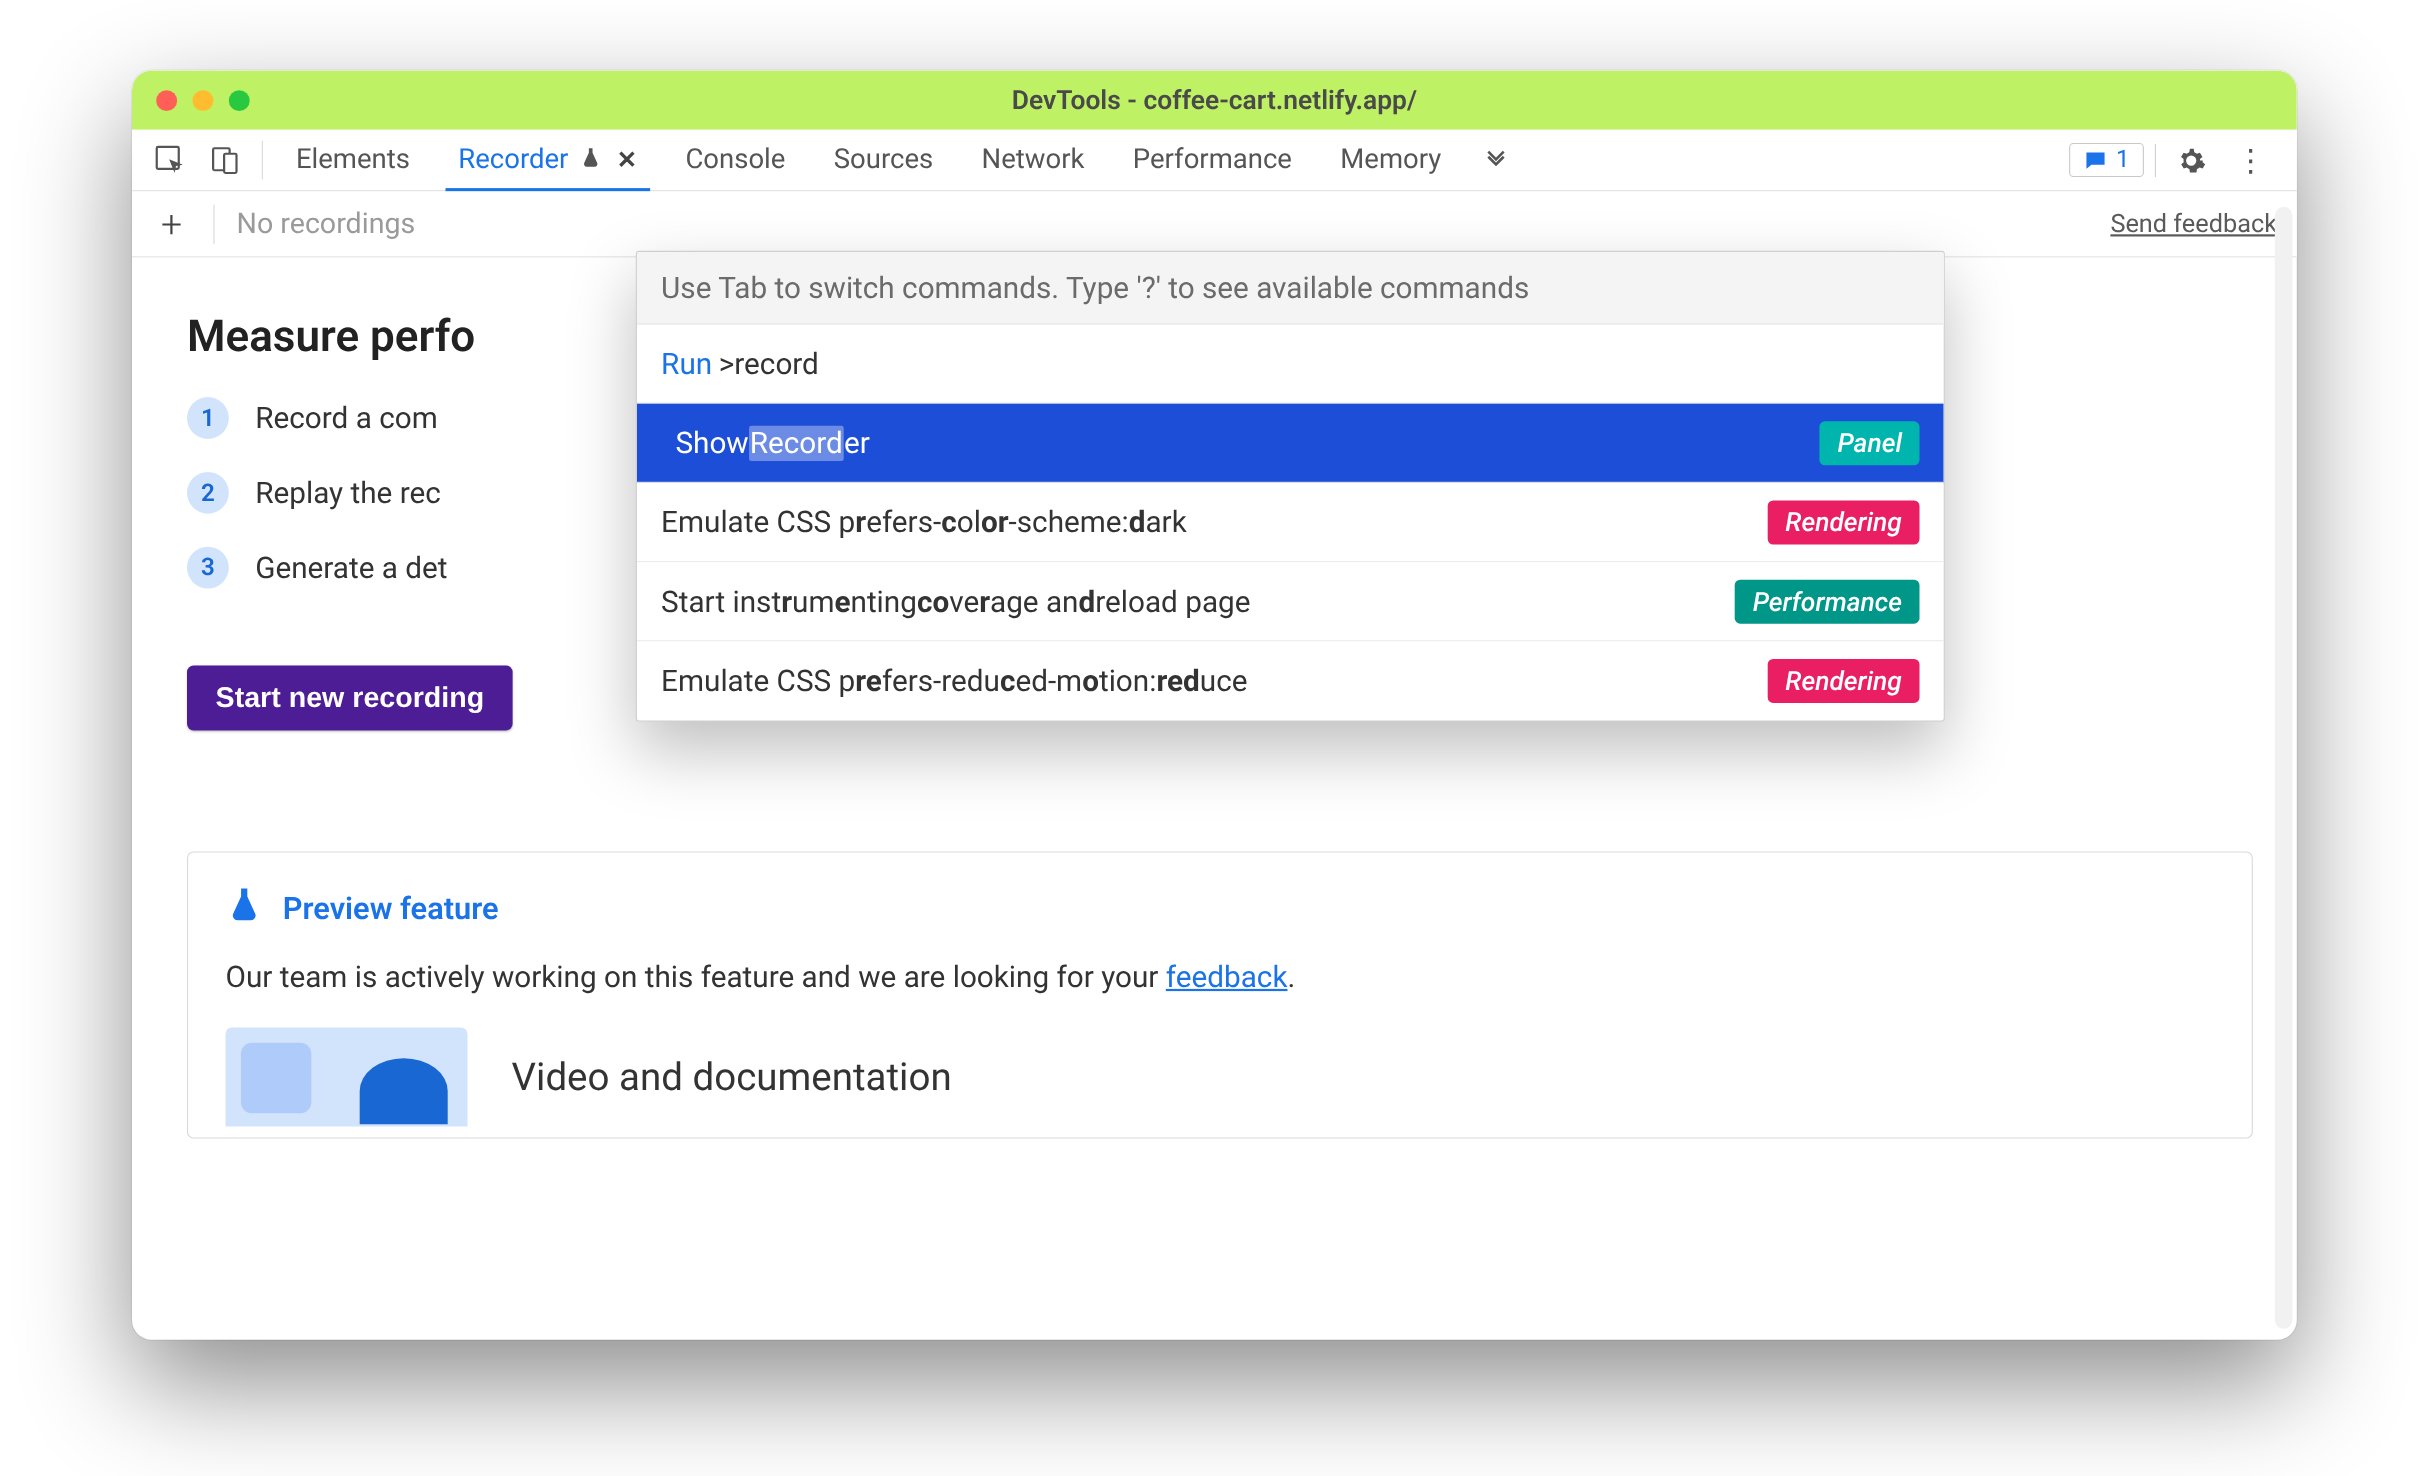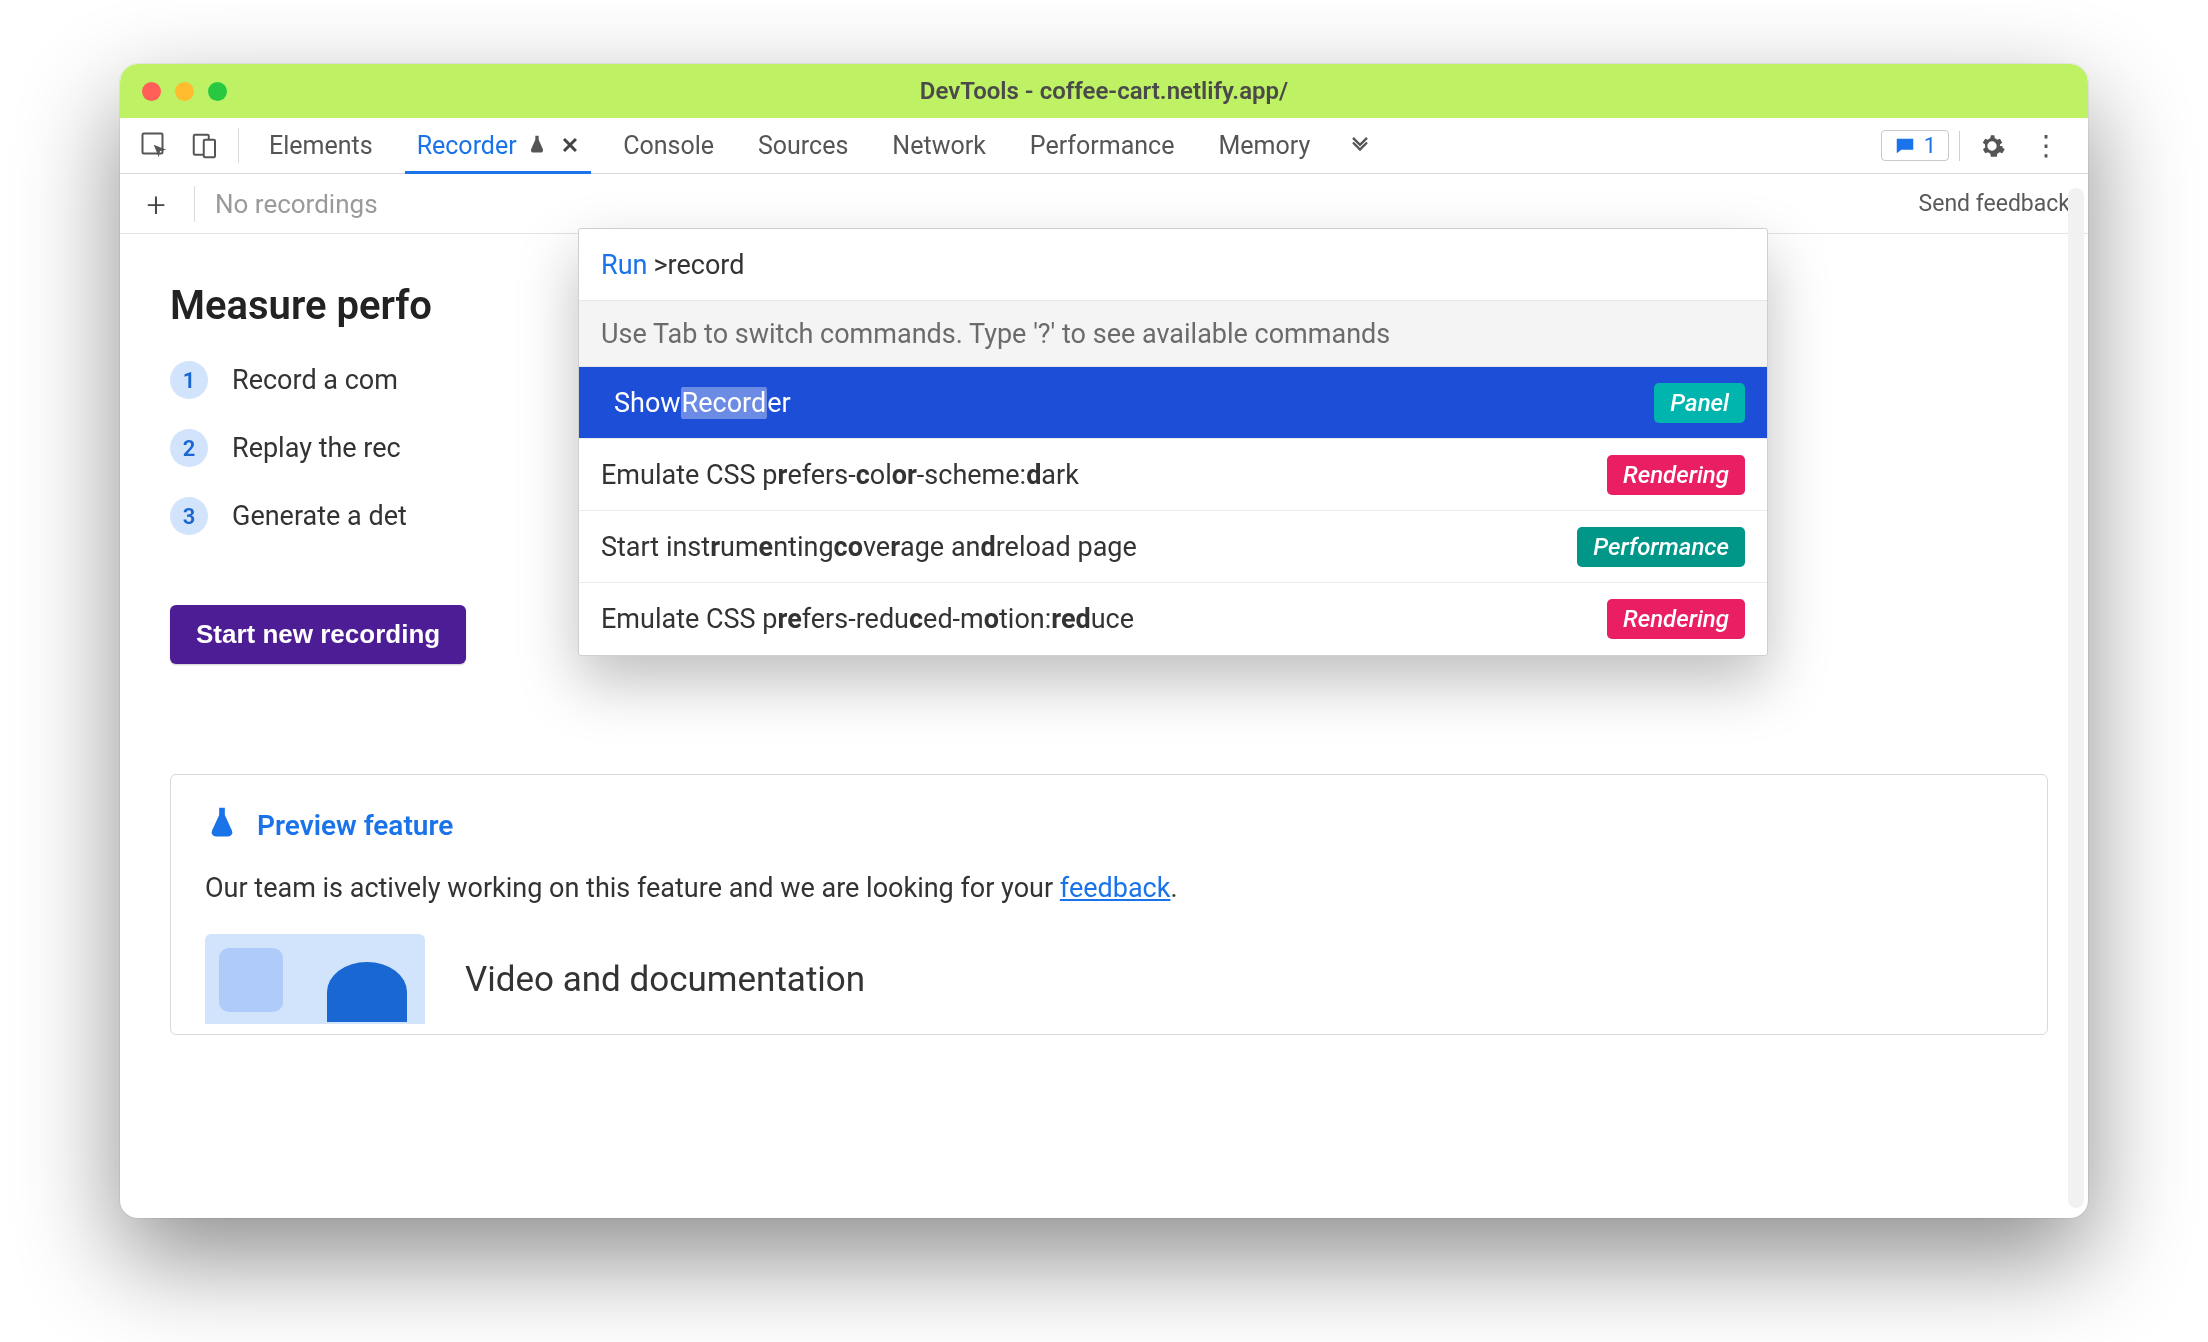--- a/index.html
+++ b/index.html
@@ -34,21 +34,21 @@
   .msgchip { display:flex; align-items:center; gap:8px; border:1px solid #c9c9c9; border-radius:4px; padding:2px 12px; color:#1a73e8; font-size:22px; }
   .msgchip svg { width:22px; height:22px; }
   .gear, .kebab { width:44px; display:flex; align-items:center; justify-content:center; color:#555; }
   .gear svg { width:28px; height:28px; }
   .kebab { font-size:28px; }
   
   .subbar { height: 60px; border-bottom: 1px solid #e3e3e3; display:flex; align-items:center; padding: 0 18px; gap:20px; color:#777; font-size:26px; background:#fff; position:relative; }
   .plus { color:#444; font-size:34px; font-weight:300; width:36px; text-align:center; }
   .subbar .vline { width:1px; height:36px; background:#d9d9d9; }
   .subbar .placeholder { color:#9a9a9a; }
-  .subbar .feedback { margin-left:auto; font-size:23px; color:#5a5a5a; }
+  .subbar .feedback { margin-left:auto; font-size:23px; color:#5a5a5a; text-decoration:underline; }
   
   .content { position:relative; padding: 48px 40px 0 50px; color:#222; }
   .content h1 { font-size:40px; font-weight:600; color:#222; margin-bottom: 32px; }
   .steps { list-style:none; }
   .steps li { display:flex; align-items:center; gap:24px; font-size:27px; color:#333; margin-bottom: 30px; }
   .stepnum { width:38px; height:38px; border-radius:50%; background:#d2e3fc; color:#1967d2; font-weight:600; display:flex; align-items:center; justify-content:center; font-size:22px; }
   .startbtn { margin-top: 40px; background:#4c1d95; color:#fff; border:none; border-radius:6px; padding: 14px 26px; font-size:26px; font-weight:600; box-shadow: 0 1px 2px rgba(0,0,0,0.2); }
   
   .previewcard { margin-top: 110px; border:1px solid #d9d9d9; border-radius:6px; padding: 30px 34px 10px 34px; }
   .previewhead { display:flex; align-items:center; gap:18px; color:#1a73e8; font-size:28px; font-weight:600; margin-bottom: 26px; }
@@ -208,25 +208,25 @@
         <div class="mediarow">
           <div class="thumb"></div>
           <div class="mtitle">Video and documentation</div>
         </div>
       </div>
     </div>
 
     <div class="scrollhint"></div>
 
     <div class="palette">
+      <div class="palrow palhint">Use Tab to switch commands. Type '?' to see available commands</div>
       <div class="palrow palinput">
         <span class="runlbl">Run</span>
         <span class="query">&gt;record</span>
       </div>
-      <div class="palrow palhint">Use Tab to switch commands. Type '?' to see available commands</div>
       <div id="palette-items">
           <div class="palrow palitem sel">
             <div class="left">Show <span class="hl">Record</span>er</div>
             <span class="badge panel">Panel</span>
           </div>
           <div class="palrow palitem">
             <div class="left">Emulate CSS p<b>r</b>efers-<b>c</b>ol<b>or</b>-scheme: <b>d</b>ark</div>
             <span class="badge pink">Rendering</span>
           </div>
           <div class="palrow palitem">

